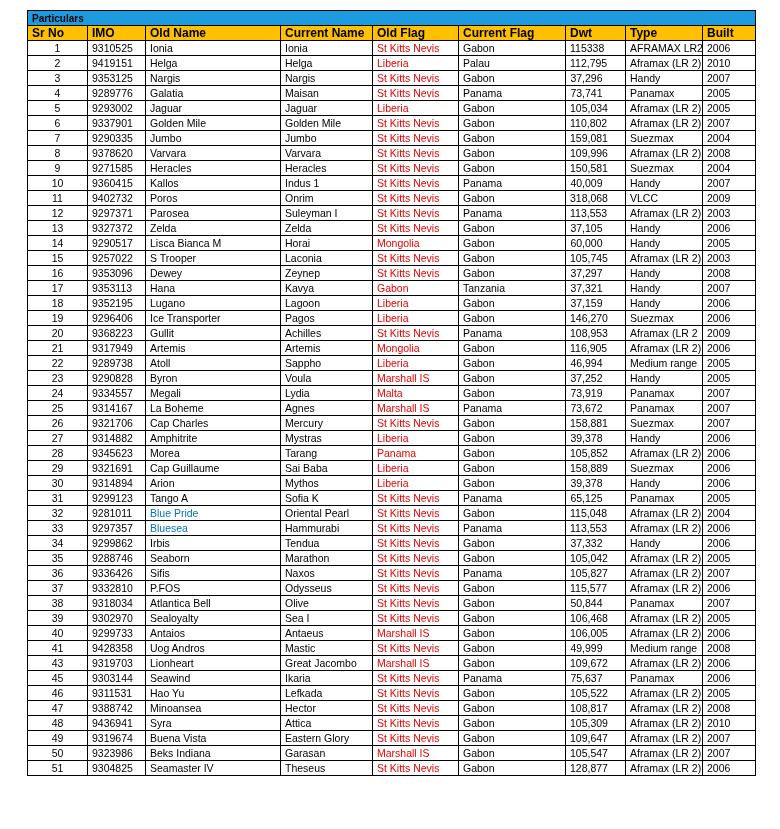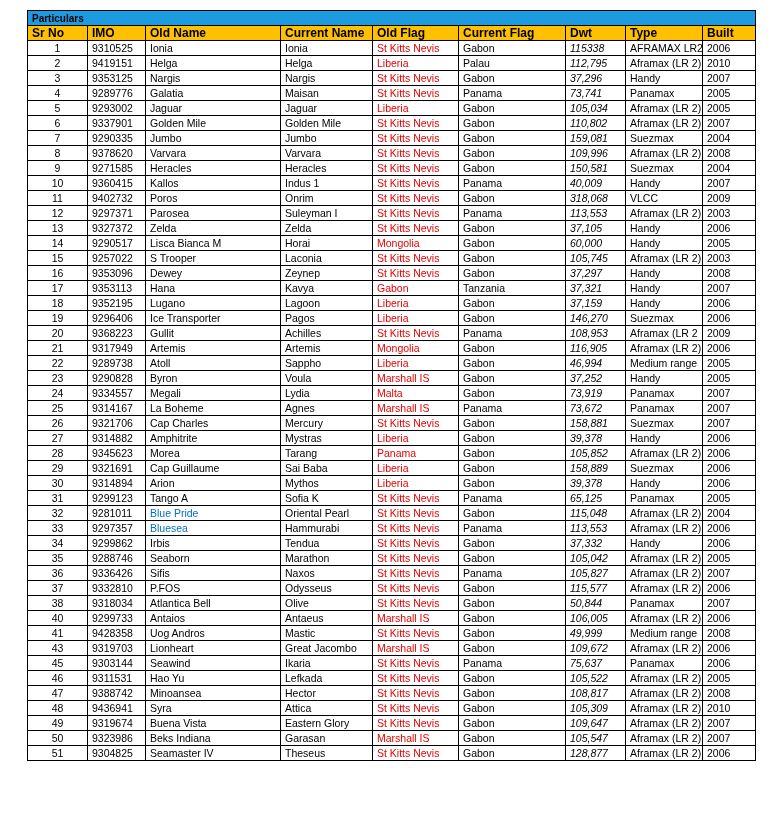--- a/index.html
+++ b/index.html
@@ -53,21 +53,21 @@
   col.c-imo{width:58px;}
   col.c-old_name{width:135px;}
   col.c-current_name{width:92px;}
   col.c-old_flag{width:86px;}
   col.c-current_flag{width:107px;}
   col.c-dwt{width:60px;}
   col.c-type{width:77px;}
   col.c-built{width:53px;}
 
   td.col-sr{text-align:center;}
-  td.col-dwt{text-align:left;padding-right:22px;font-style:italic;}
+  td.col-dwt{text-align:center;padding-right:22px;}
   td.col-built{}
   td.col-old_flag{color:var(--red);}
   td.old-name-blue{color:var(--blue);}
 </style>
 </head>
 <body>
 
 <div class="sheet">
   <table>
     <colgroup>
@@ -510,20 +510,31 @@
           <td class="col-imo">9318034</td>
           <td class="col-old_name">Atlantica Bell</td>
           <td class="col-current_name">Olive</td>
           <td class="col-old_flag">St Kitts Nevis</td>
           <td class="col-current_flag">Gabon</td>
           <td class="col-dwt">50,844</td>
           <td class="col-type">Panamax</td>
           <td class="col-built">2007</td>
         </tr>
         <tr>
+          <td class="col-sr">39</td>
+          <td class="col-imo">9302970</td>
+          <td class="col-old_name">Sealoyalty</td>
+          <td class="col-current_name">Sea I</td>
+          <td class="col-old_flag">St Kitts Nevis</td>
+          <td class="col-current_flag">Gabon</td>
+          <td class="col-dwt">106,468</td>
+          <td class="col-type">Aframax (LR 2)</td>
+          <td class="col-built">2005</td>
+        </tr>
+        <tr>
           <td class="col-sr">40</td>
           <td class="col-imo">9299733</td>
           <td class="col-old_name">Antaios</td>
           <td class="col-current_name">Antaeus</td>
           <td class="col-old_flag">Marshall IS</td>
           <td class="col-current_flag">Gabon</td>
           <td class="col-dwt">106,005</td>
           <td class="col-type">Aframax (LR 2)</td>
           <td class="col-built">2006</td>
         </tr>

